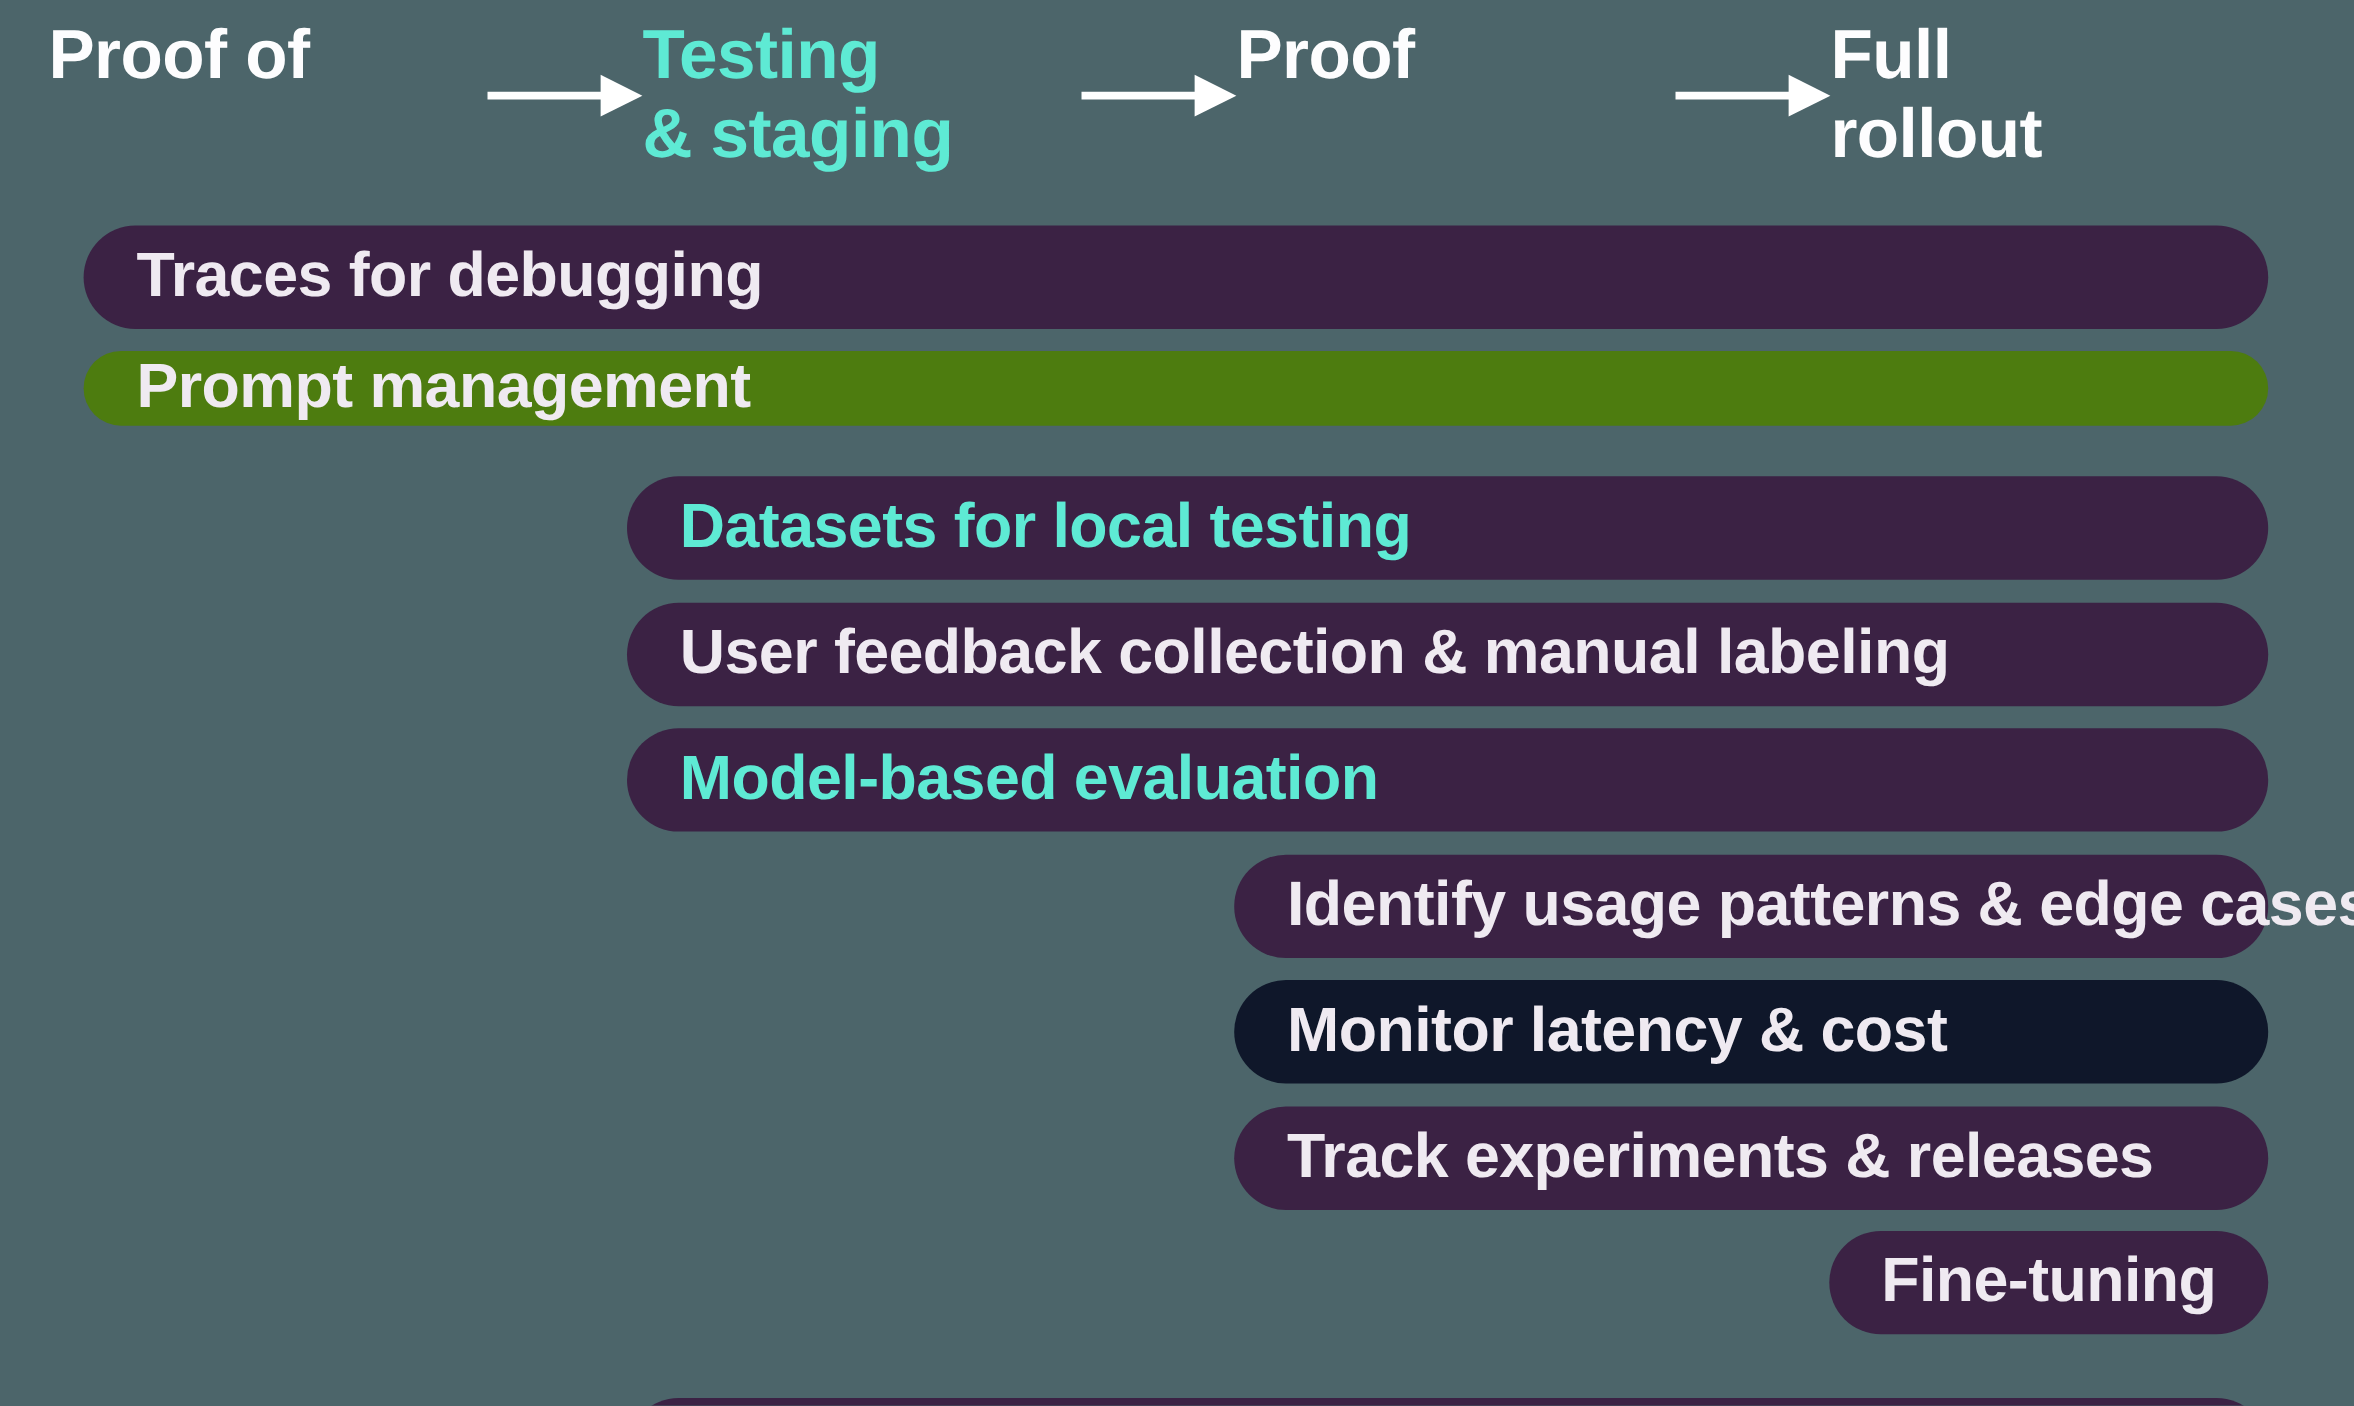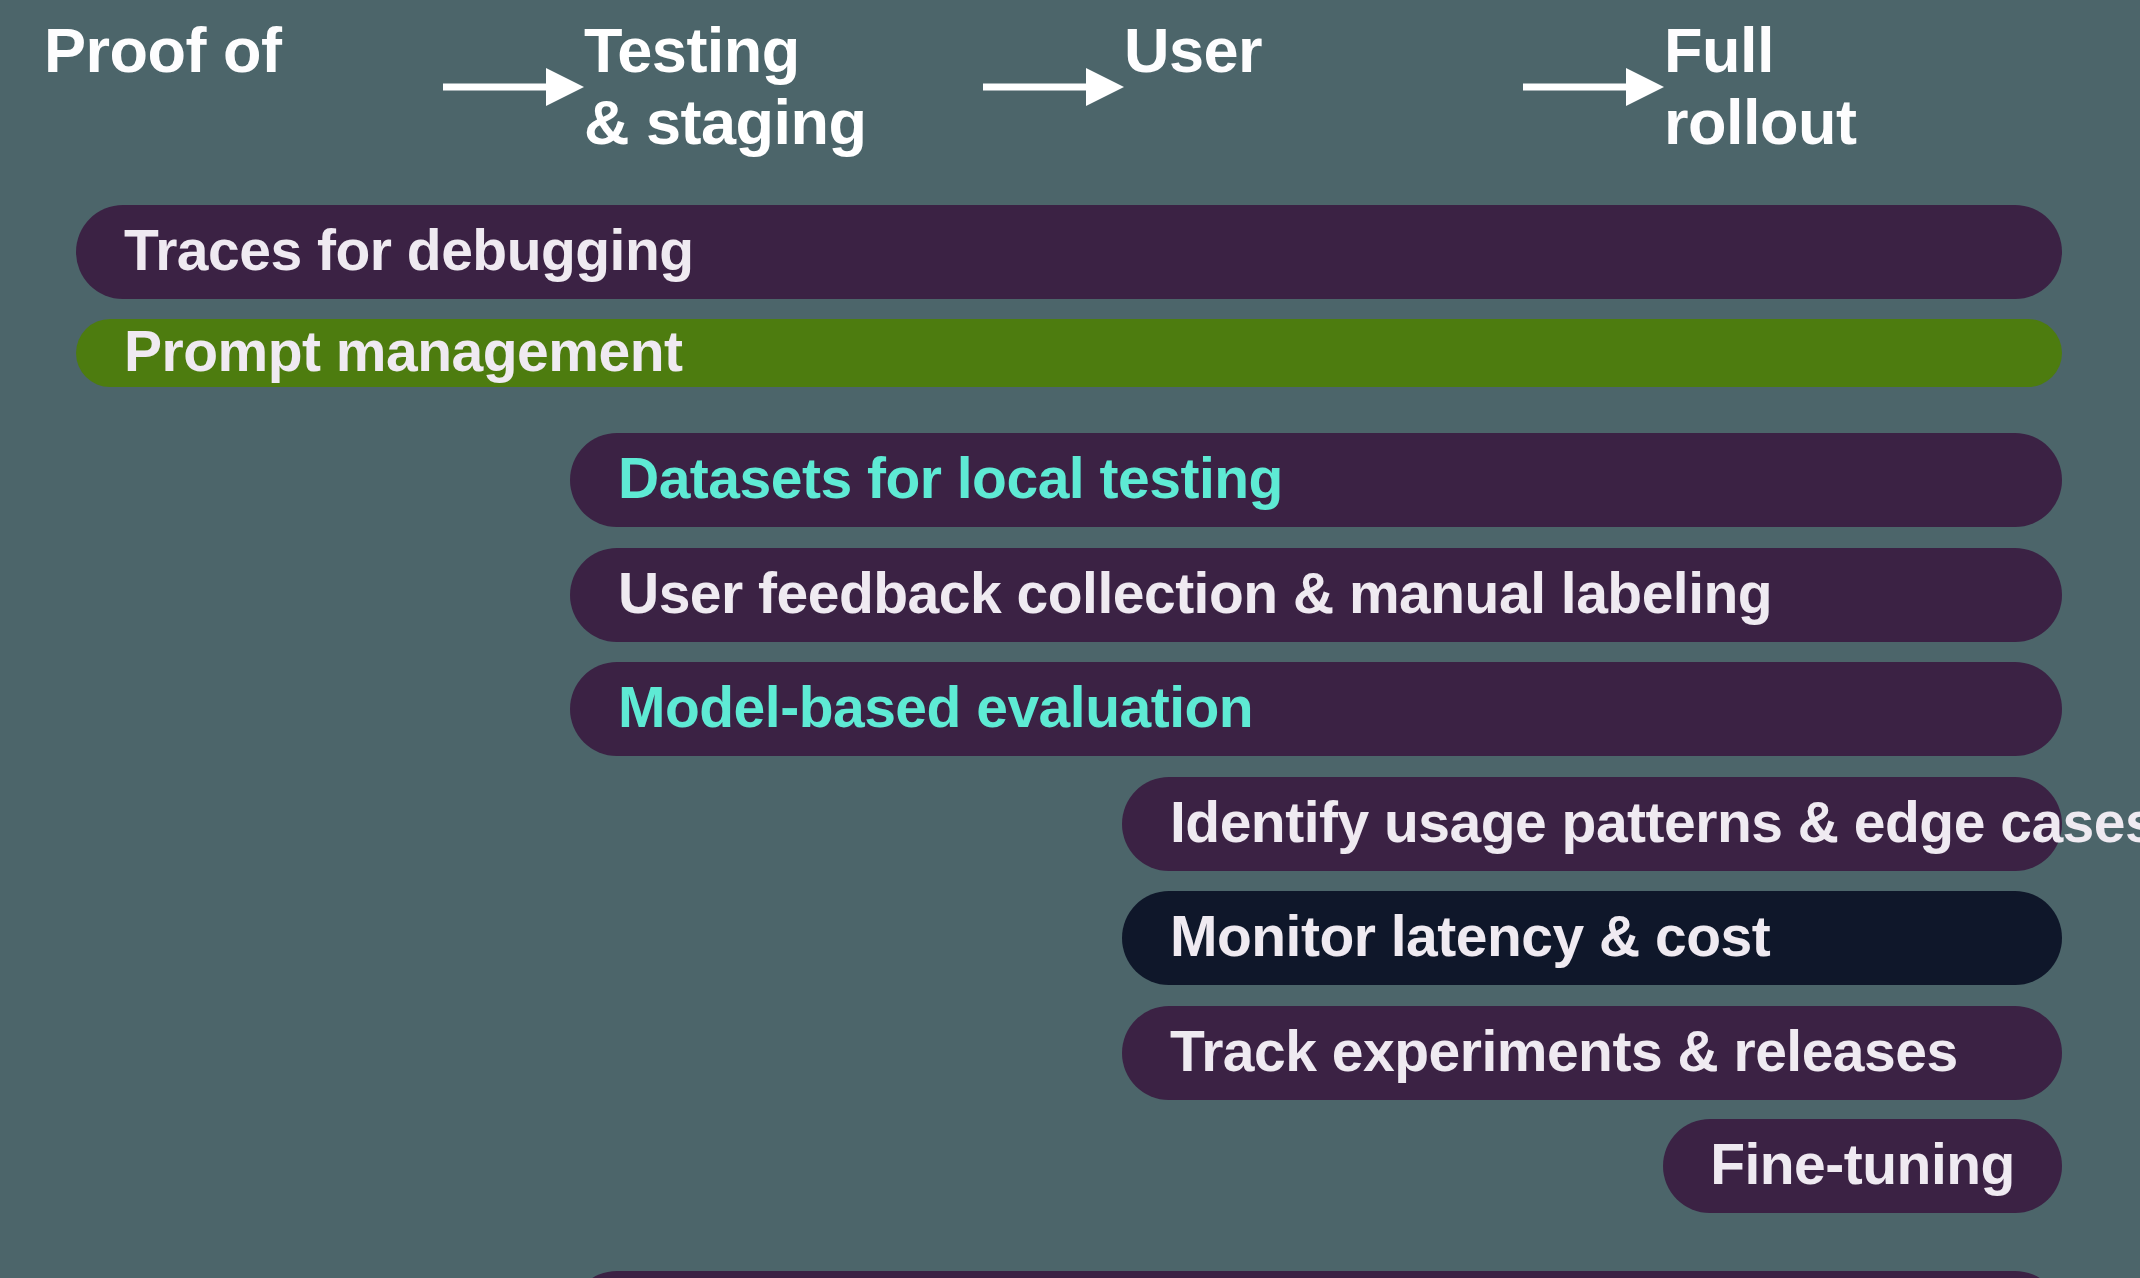--- a/index.html
+++ b/index.html
@@ -56,27 +56,27 @@
 </style>
 </head>
 <body>
 
 <div id="canvas">
   <div id="headers">
   <div class="header" style="left: 44px; color: rgb(253, 253, 254);">
     <div class="hline1">Proof of</div>
   </div>
 
-  <div class="header" style="left: 584px; color: #ffffff;">
+  <div class="header" style="left: 584px; color: #5eead4;">
     <div class="hline1">Testing</div>
     <div class="hline2">&amp; staging</div>
   </div>
 
   <div class="header" style="left: 1124px; color: rgb(253, 253, 254);">
-    <div class="hline1">User</div>
+    <div class="hline1">Proof</div>
   </div>
 
   <div class="header" style="left: 1664px; color: rgb(253, 253, 254);">
     <div class="hline1">Full</div>
     <div class="hline2">rollout</div>
   </div>
 </div>
   <div id="arrows">
   <svg class="arrow" viewBox="0 0 142 44" xmlns="http://www.w3.org/2000/svg" style="left: 443px;">
     <line x1="0" y1="22" x2="108" y2="22" stroke-width="7" stroke="#ffffff"></line>

